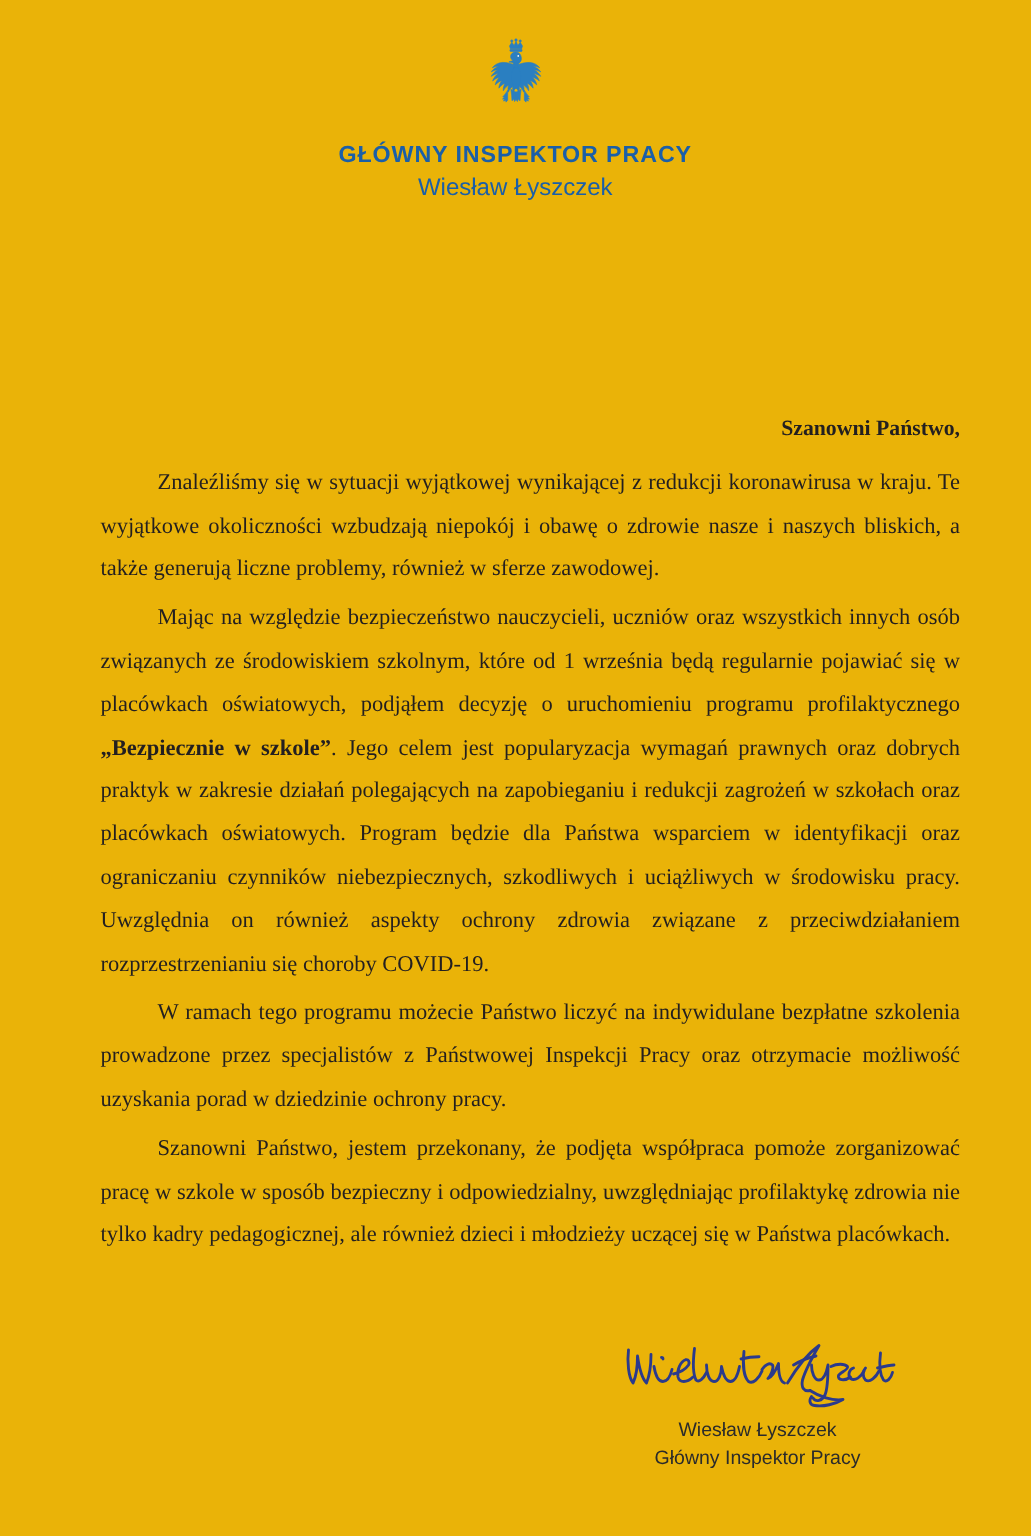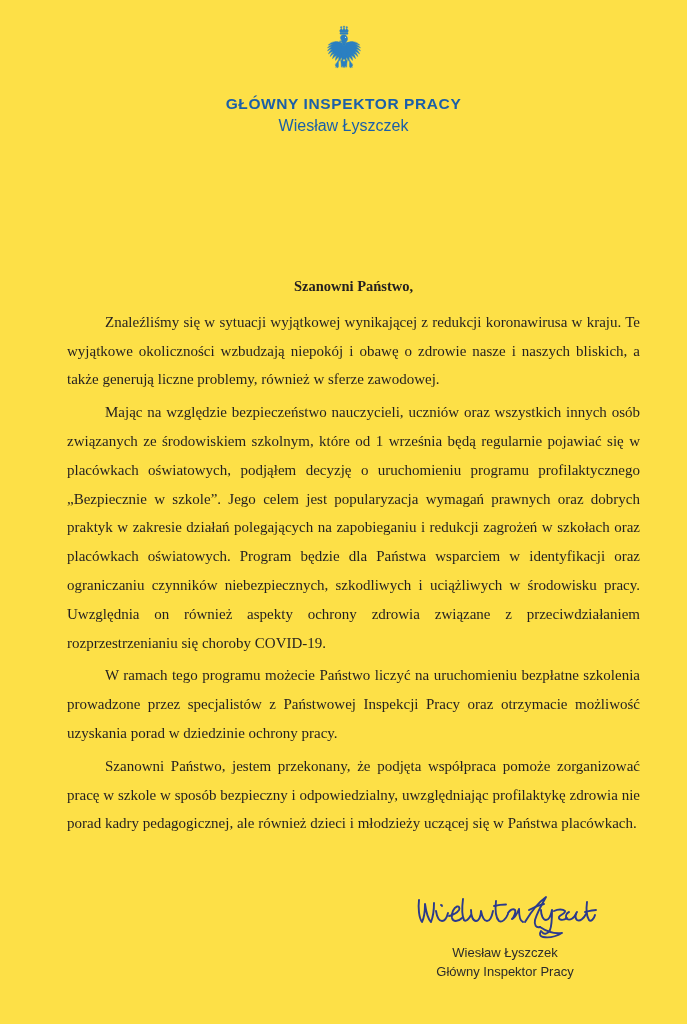--- a/index.html
+++ b/index.html
@@ -8,21 +8,21 @@
     background: #ffffff;
   }
   body {
     font-family: "Liberation Serif", serif;
     color: #231f20;
   }
   .page {
     position: relative;
     width: 687px;
     height: 1024px;
-    background: #fde047;
+    background: #eab308;
     overflow: hidden;
     box-sizing: border-box;
   }
 
   
   .letterhead {
     position: absolute;
     top: 22px;
     left: 0;
     width: 100%;
@@ -70,33 +70,33 @@
     position: absolute;
     top: 276px;
     left: 67px;
     width: 573px;
   }
   .salutation {
     font-weight: bold;
     font-size: 14.5px;
     line-height: 1.5;
     margin: 0 0 10px 0;
-    text-align: center;
+    text-align: right;
   }
   .para {
     font-size: 15px;
     line-height: 1.92;
     text-align: justify;
     text-justify: inter-word;
     margin: 0 0 4px 0;
     text-indent: 38px;
     hyphens: none;
   }
   .para b {
-    font-weight: normal;
+    font-weight: bold;
   }
 
   
   .signature-block {
     position: absolute;
     top: 884px;
     left: 370px;
     width: 270px;
     text-align: center;
   }
@@ -162,23 +162,23 @@
 
 
   <div class="letter-body">
 
     <p class="salutation">Szanowni Państwo,</p>
 
     <p class="para">Znaleźliśmy się w sytuacji wyjątkowej wynikającej z redukcji koronawirusa w kraju. Te wyjątkowe okoliczności wzbudzają niepokój i obawę o zdrowie nasze i naszych bliskich, a także generują liczne problemy, również w sferze zawodowej.</p>
 
     <p class="para"><span>Mając na względzie bezpieczeństwo nauczycieli, uczniów oraz wszystkich innych osób związanych ze środowiskiem szkolnym, które od 1 września będą regularnie pojawiać się w placówkach oświatowych, podjąłem decyzję o uruchomieniu programu profilaktycznego </span><b>„Bezpiecznie w szkole”</b><span>. Jego celem jest popularyzacja wymagań prawnych oraz dobrych praktyk w zakresie działań polegających na zapobieganiu i redukcji zagrożeń w szkołach oraz placówkach oświatowych. Program będzie dla Państwa wsparciem w identyfikacji oraz ograniczaniu czynników niebezpiecznych, szkodliwych i uciążliwych w środowisku pracy. Uwzględnia on również aspekty ochrony zdrowia związane z przeciwdziałaniem rozprzestrzenianiu się choroby COVID-19.</span></p>
 
-    <p class="para">W ramach tego programu możecie Państwo liczyć na uruchomieniu bezpłatne szkolenia prowadzone przez specjalistów z Państwowej Inspekcji Pracy oraz otrzymacie możliwość uzyskania porad w dziedzinie ochrony pracy.</p>
-
-    <p class="para">Szanowni Państwo, jestem przekonany, że podjęta współpraca pomoże zorganizować pracę w szkole w sposób bezpieczny i odpowiedzialny, uwzględniając profilaktykę zdrowia nie porad kadry pedagogicznej, ale również dzieci i młodzieży uczącej się w Państwa placówkach.</p>
+    <p class="para">W ramach tego programu możecie Państwo liczyć na indywidulane bezpłatne szkolenia prowadzone przez specjalistów z Państwowej Inspekcji Pracy oraz otrzymacie możliwość uzyskania porad w dziedzinie ochrony pracy.</p>
+
+    <p class="para">Szanowni Państwo, jestem przekonany, że podjęta współpraca pomoże zorganizować pracę w szkole w sposób bezpieczny i odpowiedzialny, uwzględniając profilaktykę zdrowia nie tylko kadry pedagogicznej, ale również dzieci i młodzieży uczącej się w Państwa placówkach.</p>
   </div>
 
   <div class="signature-block">
     <svg class="signature-mark" viewBox="0 0 185 58" aria-hidden="true">
       <g fill="none" stroke="#2b3a8c" stroke-width="1.9" stroke-linecap="round" stroke-linejoin="round">
 
         <path d="M6 16 C5 24 6 34 9 38 C11 34 12 26 12 20 C13 27 15 35 18 38 C20 33 21 25 21 19"></path>
         <path d="M23 27 C24 33 26 37 29 37 C32 37 34 33 35 29"></path>
         <path d="M28 21 C28.6 21 29 21.4 29 22"></path>
         <path d="M36 32 C40 31 44 29 46 26 C47 24 46 22 44 22.5 C41 23.5 38 29 39 34 C40 38 45 38 49 34"></path>

